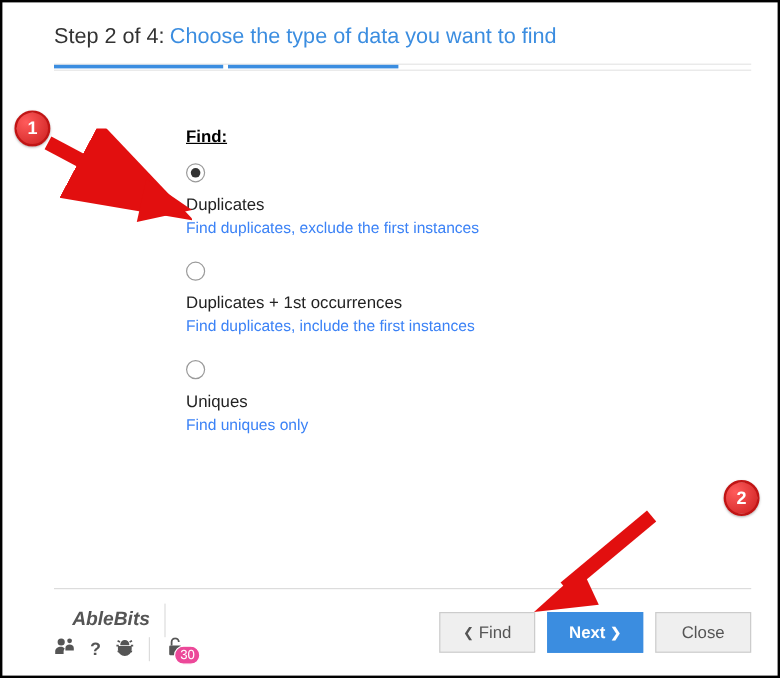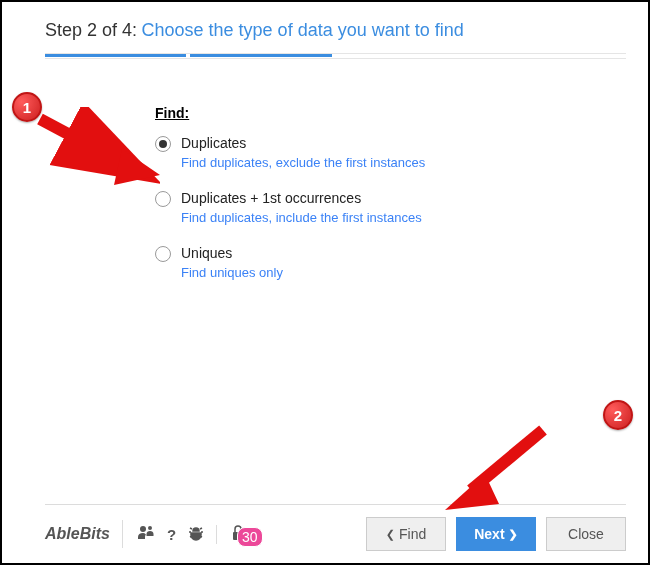--- a/index.html
+++ b/index.html
@@ -56,20 +56,21 @@
       font-size: 14px;
       margin-bottom: 14px;
       text-decoration: underline;
     }
     .radio-group { }
     .radio-item {
       margin-bottom: 20px;
       display: flex;
       align-items: flex-start;
       gap: 10px;
+      flex-direction: column;
     }
     .radio-circle {
       width: 16px;
       height: 16px;
       border-radius: 50%;
       border: 1px solid #9a9a9a;
       flex-shrink: 0;
       margin-top: 1px;
       position: relative;
       background: #fff;
@@ -97,21 +98,21 @@
     .footer {
       border-top: 1px solid #dcdcdc;
       padding: 12px 0;
       display: flex;
       align-items: center;
       justify-content: space-between;
     }
     .footer-left {
       display: flex;
       align-items: center;
-      gap: 14px;
+      flex-direction: column;
     }
     .brand {
       font-weight: bold;
       font-style: italic;
       font-size: 16px;
       color: #555;
       padding-right: 12px;
       border-right: 1px solid #dcdcdc;
       line-height: 28px;
     }
@@ -132,21 +133,21 @@
       display: flex;
       align-items: center;
     }
     .lock-badge {
       position: absolute;
       bottom: -3px;
       left: 20px;
       background: #ec4899;
       color: #fff;
       border-radius: 8px;
-      font-size: 14px;
+      font-size: 11px;
       padding: 1px 4px;
       border: 1px solid #fff;
     }
     .footer-right {
       display: flex;
       gap: 10px;
     }
     .btn {
       min-width: 80px;
       height: 34px;

